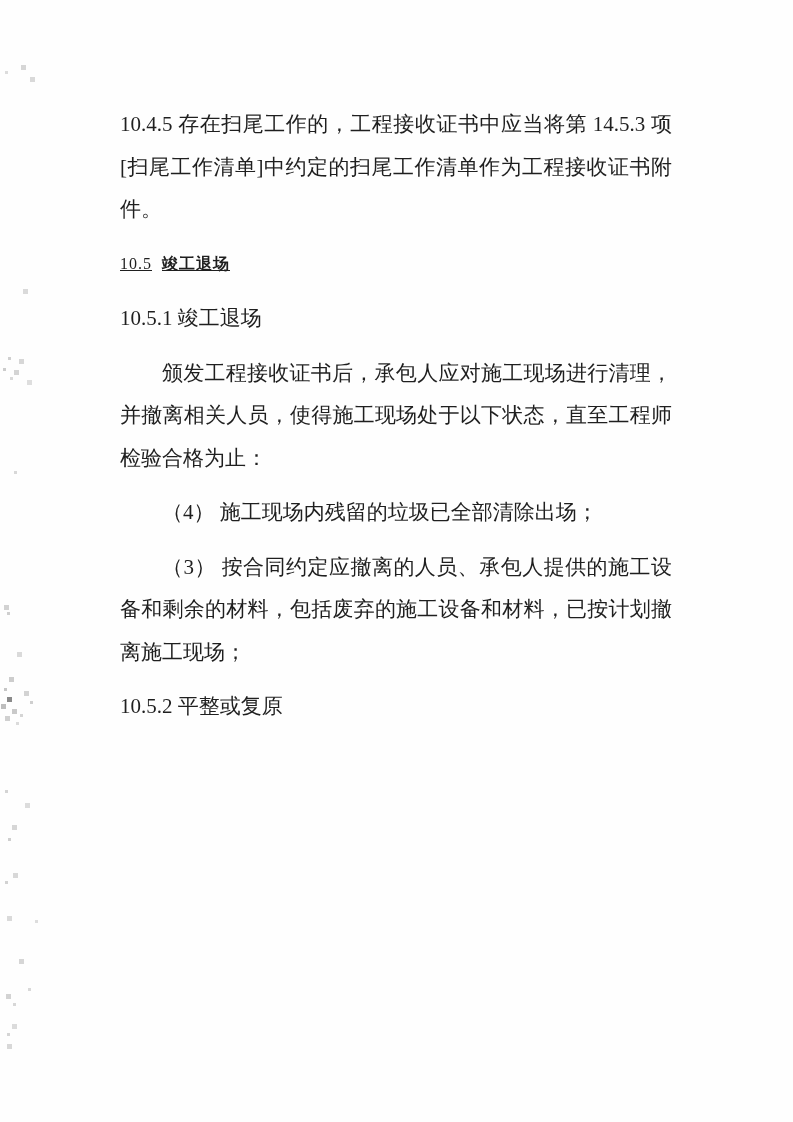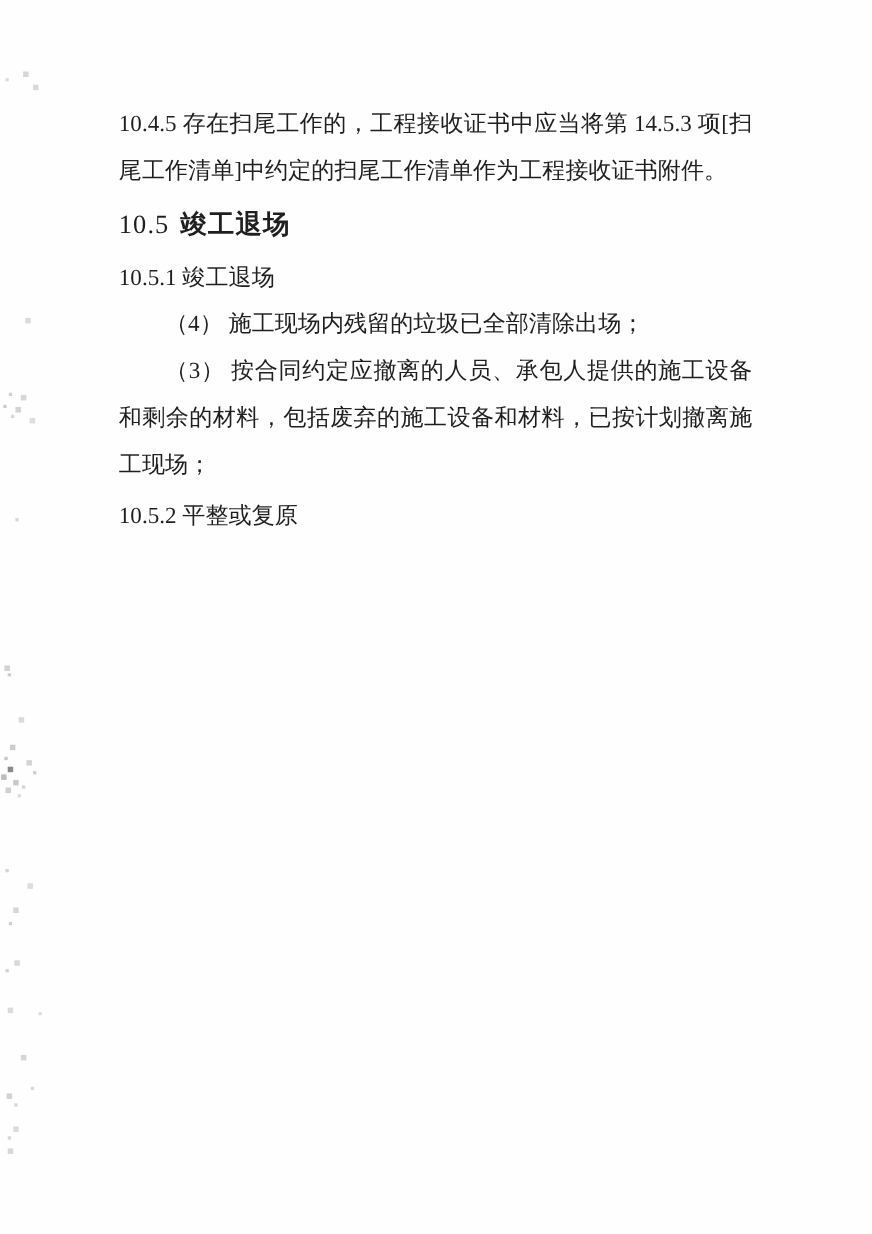--- a/index.html
+++ b/index.html
@@ -15,25 +15,26 @@
   }
   .content {
     position: absolute;
     left: 108px;
     top: 91px;
     width: 576px;
     font-size: 21px;
     line-height: 42.5px;
     text-align: justify;
   }
-  .para { margin: 0; }
+  .para { margin: 12px; }
   .indent { text-indent: 42px; }
   .heading {
     margin-top: 8px;
-    font-size: 24px;
+    font-size: 16px;
+    text-decoration: underline;
   }
   .heading .h-num {
     font-family: "Liberation Serif", "DejaVu Serif", serif;
     font-weight: normal;
     letter-spacing: 1px;
   }
   .heading .h-title {
     font-family: "Liberation Sans", "DejaVu Sans", sans-serif;
     font-weight: bold;
     margin-left: 10px;
@@ -74,17 +75,18 @@
 </style>
 </head>
 <body>
 
 <div class="page">
   <div class="scan-noise"></div>
   <main class="content">
       <p class="para ">10.4.5 存在扫尾工作的，工程接收证书中应当将第 14.5.3 项[扫尾工作清单]中约定的扫尾工作清单作为工程接收证书附件。</p>
       <p class="para heading"><span class="h-num">10.5</span><span class="h-title">竣工退场</span></p>
       <p class="para subheading">10.5.1 竣工退场</p>
+      <p class="para  indent">颁发工程接收证书后，承包人应对施工现场进行清理，并撤离相关人员，使得施工现场处于以下状态，直至工程师检验合格为止：</p>
       <p class="para  indent">（4） 施工现场内残留的垃圾已全部清除出场；</p>
       <p class="para  indent">（3） 按合同约定应撤离的人员、承包人提供的施工设备和剩余的材料，包括废弃的施工设备和材料，已按计划撤离施工现场；</p>
       <p class="para subheading">10.5.2 平整或复原</p>
     </main>
 </div>
 
 </body></html>

